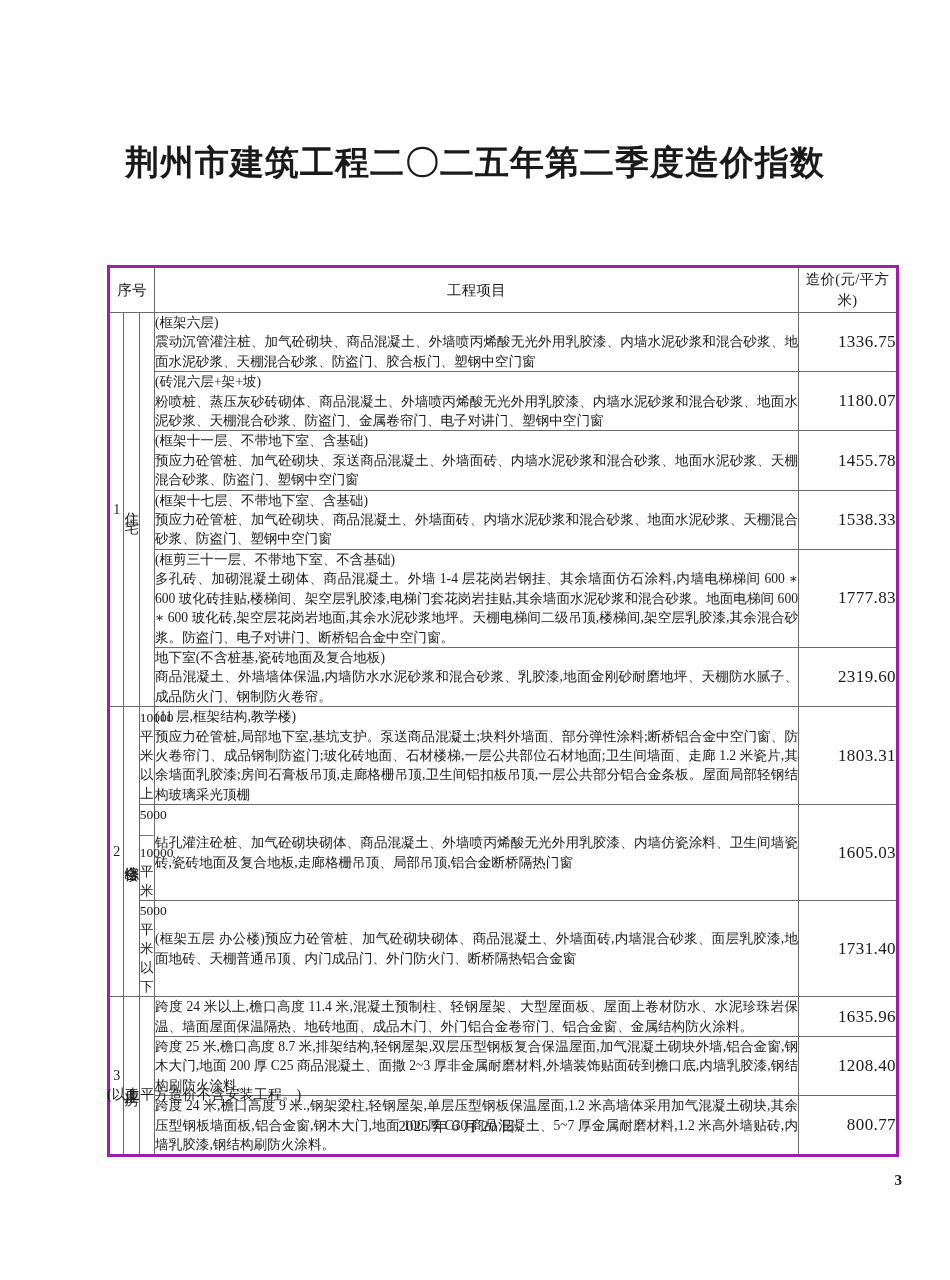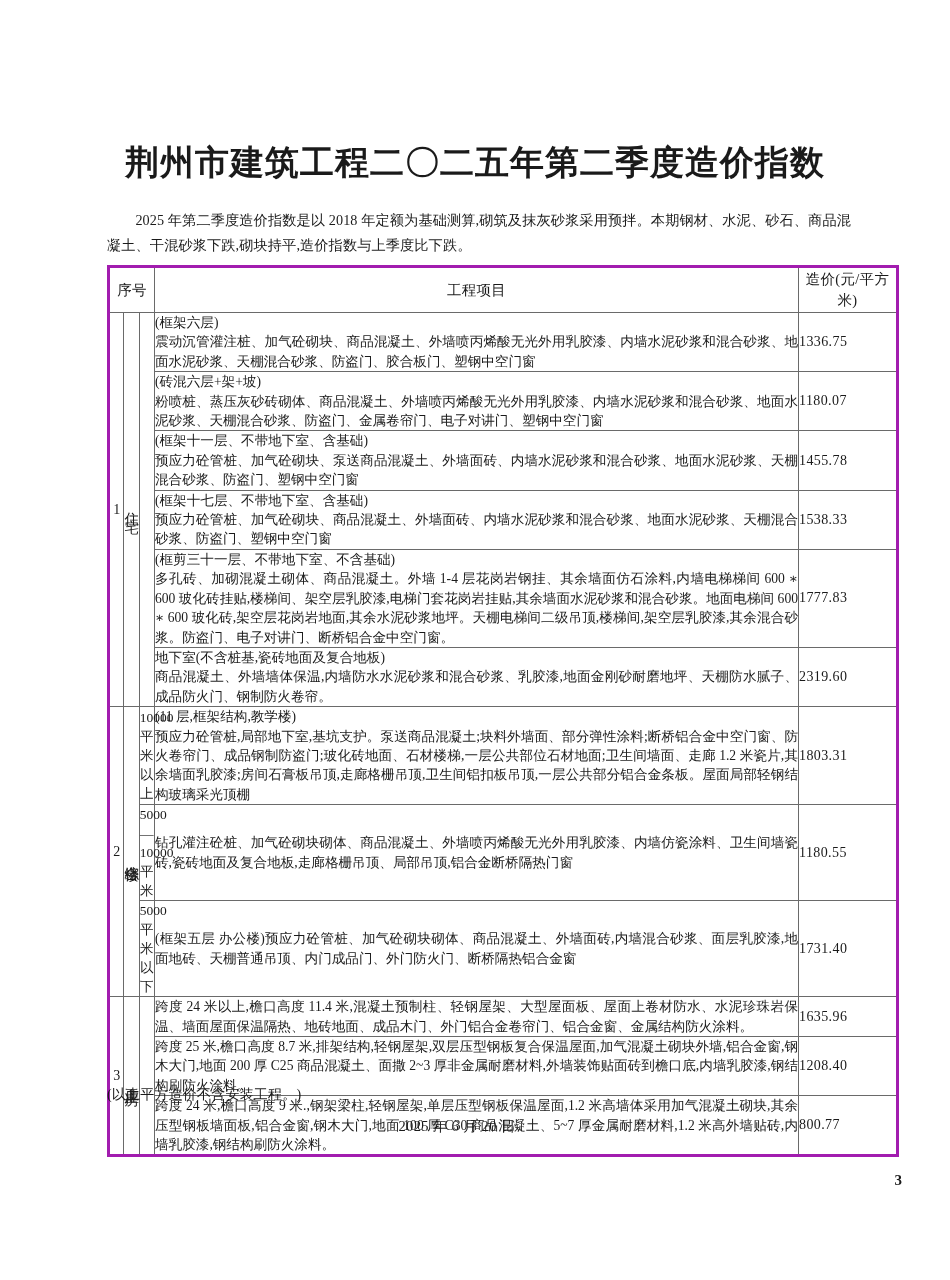--- a/index.html
+++ b/index.html
@@ -162,22 +162,22 @@
   td.desc {
     padding: 3px 6px 4px 7px;
     font-size: 13.6px;
     line-height: 19.4px;
     text-align: justify;
     letter-spacing: 0px;
     vertical-align: middle;
   }
   td.price {
     width: 97px;
-    text-align: left;
-    font-size: 14px;
+    text-align: right;
+    font-size: 17px;
     vertical-align: middle;
     letter-spacing: 0.4px;
   }
 
   
   .note {
     position: absolute;
     left: 107px;
     top: 1086px;
     font-size: 14px;
@@ -203,21 +203,20 @@
   }
 </style>
 </head>
 <body>
 
 <div class="page">
 
 
   <div class="doc-title">荆州市建筑工程二〇二五年第二季度造价指数</div>
 
-  <div class="intro">2025 年第二季度造价指数是以 2018 年定额为基础测算,砌筑及抹灰砂浆采用预拌。本期钢材、水泥、砂石、商品混凝土、干混砂浆下跌,砌块持平,造价指数与上季度比下跌。</div>
 
   <div class="tbl-wrap">
     <table class="cost">
       <thead>
         <tr>
           <th class="hdr h-seq" colspan="3">序号</th>
           <th class="hdr h-proj">工程项目</th>
           <th class="hdr h-price">造价(元/平方米)</th>
         </tr>
       </thead>
@@ -275,21 +274,21 @@
               <div>(11 层,框架结构,教学楼)</div>
               <div>预应力砼管桩,局部地下室,基坑支护。泵送商品混凝土;块料外墙面、部分弹性涂料;断桥铝合金中空门窗、防火卷帘门、成品钢制防盗门;玻化砖地面、石材楼梯,一层公共部位石材地面;卫生间墙面、走廊 1.2 米瓷片,其余墙面乳胶漆;房间石膏板吊顶,走廊格栅吊顶,卫生间铝扣板吊顶,一层公共部分铝合金条板。屋面局部轻钢结构玻璃采光顶棚</div>
             </td>
             <td class="price">1803.31</td>
           </tr>
           <tr>
             <td class="sub">5000—10000 平米</td>
             <td class="desc">
               <div>钻孔灌注砼桩、加气砼砌块砌体、商品混凝土、外墙喷丙烯酸无光外用乳胶漆、内墙仿瓷涂料、卫生间墙瓷砖,瓷砖地面及复合地板,走廊格栅吊顶、局部吊顶,铝合金断桥隔热门窗</div>
             </td>
-            <td class="price">1180.55</td>
+            <td class="price">1605.03</td>
           </tr>
           <tr>
             <td class="sub">5000 平米以下</td>
             <td class="desc">
               <div>(框架五层 办公楼)预应力砼管桩、加气砼砌块砌体、商品混凝土、外墙面砖,内墙混合砂浆、面层乳胶漆,地面地砖、天棚普通吊顶、内门成品门、外门防火门、断桥隔热铝合金窗</div>
             </td>
             <td class="price">1731.40</td>
           </tr>
           <tr>
             <td class="seq" rowspan="3">3</td>

